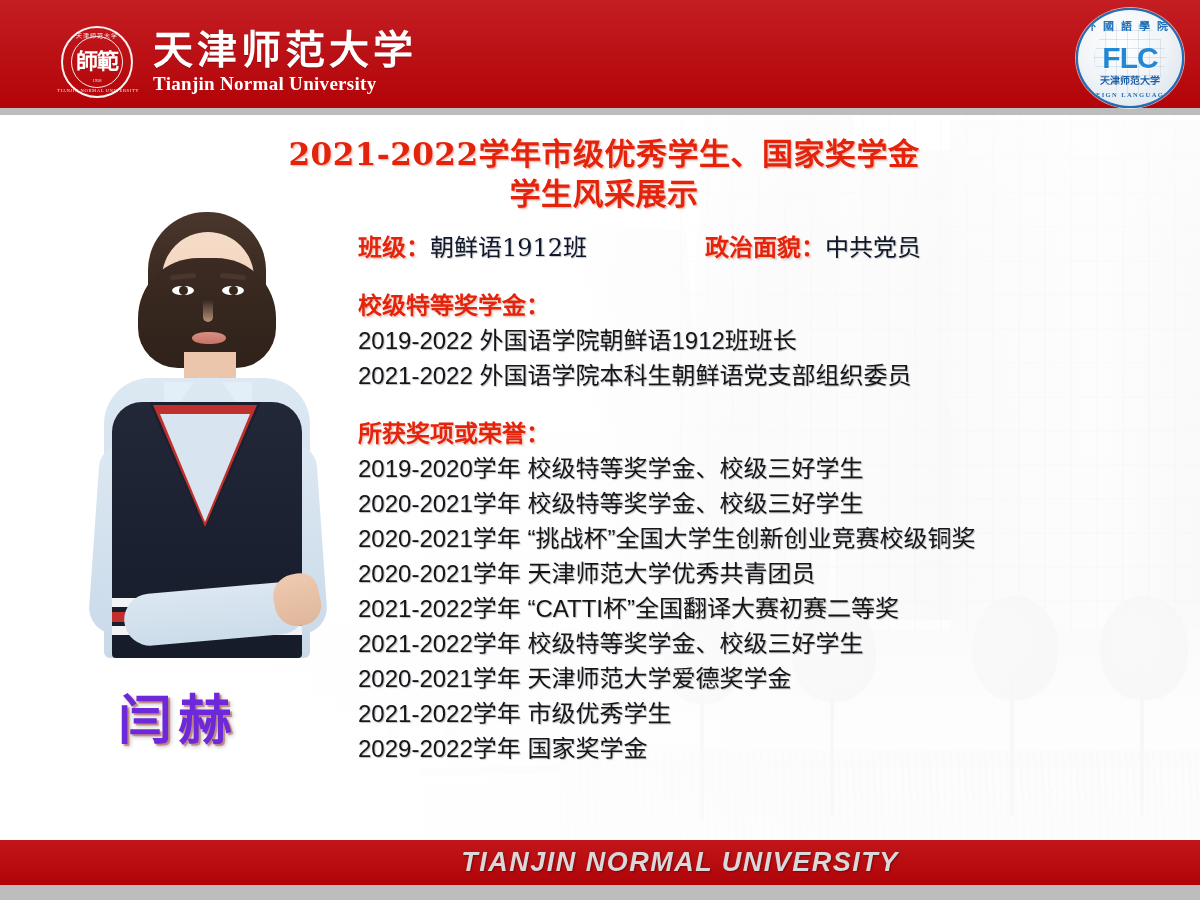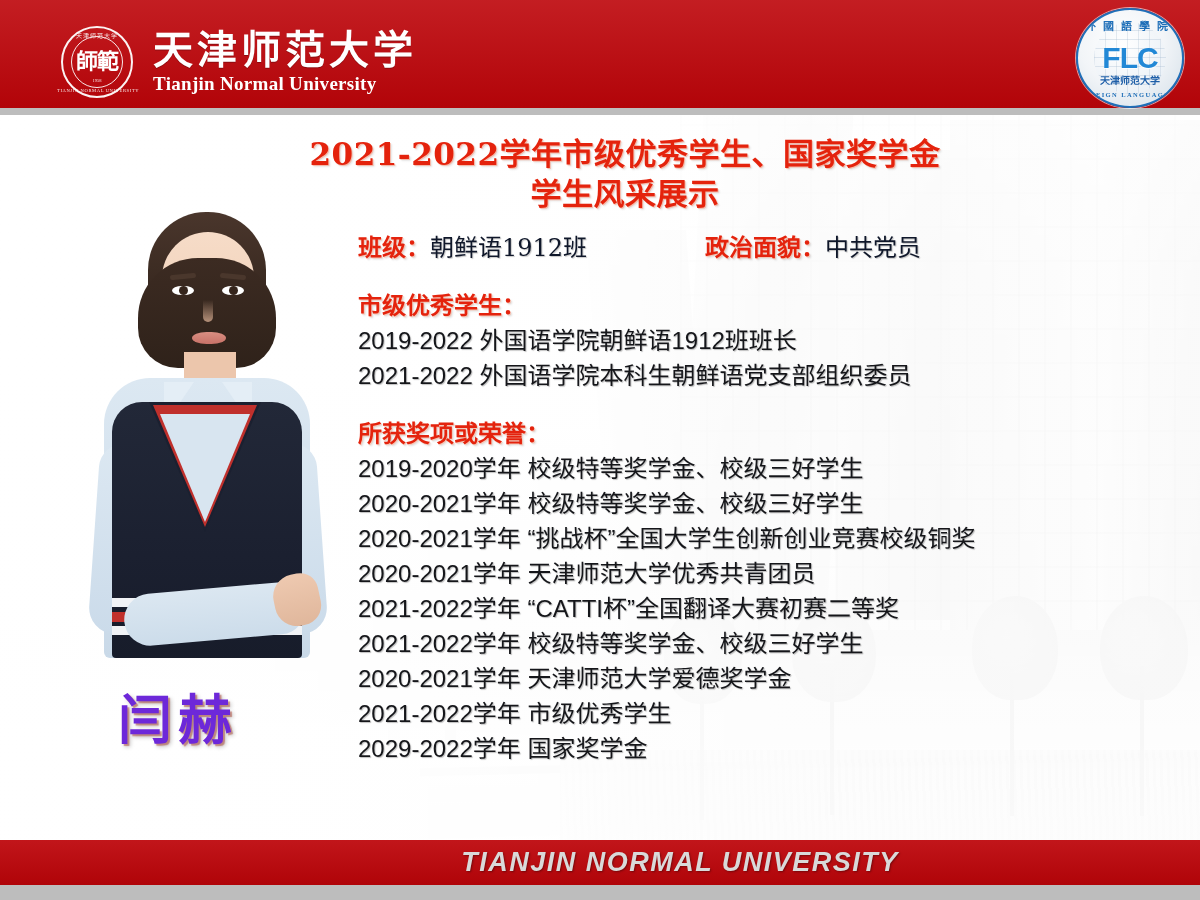--- a/index.html
+++ b/index.html
@@ -134,21 +134,21 @@
   .flc .arc-cn{
     position:absolute;left:0;right:0;top:7px;text-align:center;
     color:#1f6fb8;font-size:11px;font-weight:bold;letter-spacing:7px;white-space:nowrap;
   }
   .flc .arc-en{
     position:absolute;left:0;right:0;bottom:8px;text-align:center;
     color:#1f6fb8;font-size:6.5px;font-weight:bold;letter-spacing:1.4px;white-space:nowrap;
   }
 
   
-  .title-block{position:absolute;left:205px;top:134px;width:840px;text-align:center;z-index:4;}
+  .title-block{position:absolute;left:184px;top:134px;width:840px;text-align:center;z-index:4;}
   .title-line{
     font-size:31px;font-weight:bold;line-height:40px;color:#e4230d;
     font-family:"DejaVu Serif","Liberation Serif",serif;letter-spacing:.5px;
     text-shadow:1px 1px 0 rgba(255,150,120,.55), 2px 2px 2px rgba(0,0,0,.10);
   }
 
   
   .photo{position:absolute;left:60px;top:206px;width:290px;height:466px;z-index:4;}
   .ph-stage{position:absolute;inset:0;overflow:hidden;}
   .ph-hair{
@@ -386,21 +386,21 @@
 
     <div class="row-inline">
       <span class="lbl">班级：</span>
       <span class="val">朝鲜语1912班</span>
       <span class="gap"></span>
       <span class="lbl">政治面貌：</span>
       <span class="val">中共党员</span>
     </div>
 
     <div class="sec">
-      <div class="sec-head">市级优秀学生：</div>
+      <div class="sec-head">校级特等奖学金：</div>
       <div class="sec-line">2019-2022  外国语学院朝鲜语1912班班长</div>
       <div class="sec-line">2021-2022  外国语学院本科生朝鲜语党支部组织委员</div>
     </div>
 
     <div class="sec awards">
       <div class="sec-head">所获奖项或荣誉：</div>
       <div class="sec-line">2019-2020学年  校级特等奖学金、校级三好学生</div>
       <div class="sec-line">2020-2021学年  校级特等奖学金、校级三好学生</div>
       <div class="sec-line">2020-2021学年  “挑战杯”全国大学生创新创业竞赛校级铜奖</div>
       <div class="sec-line">2020-2021学年  天津师范大学优秀共青团员</div>

